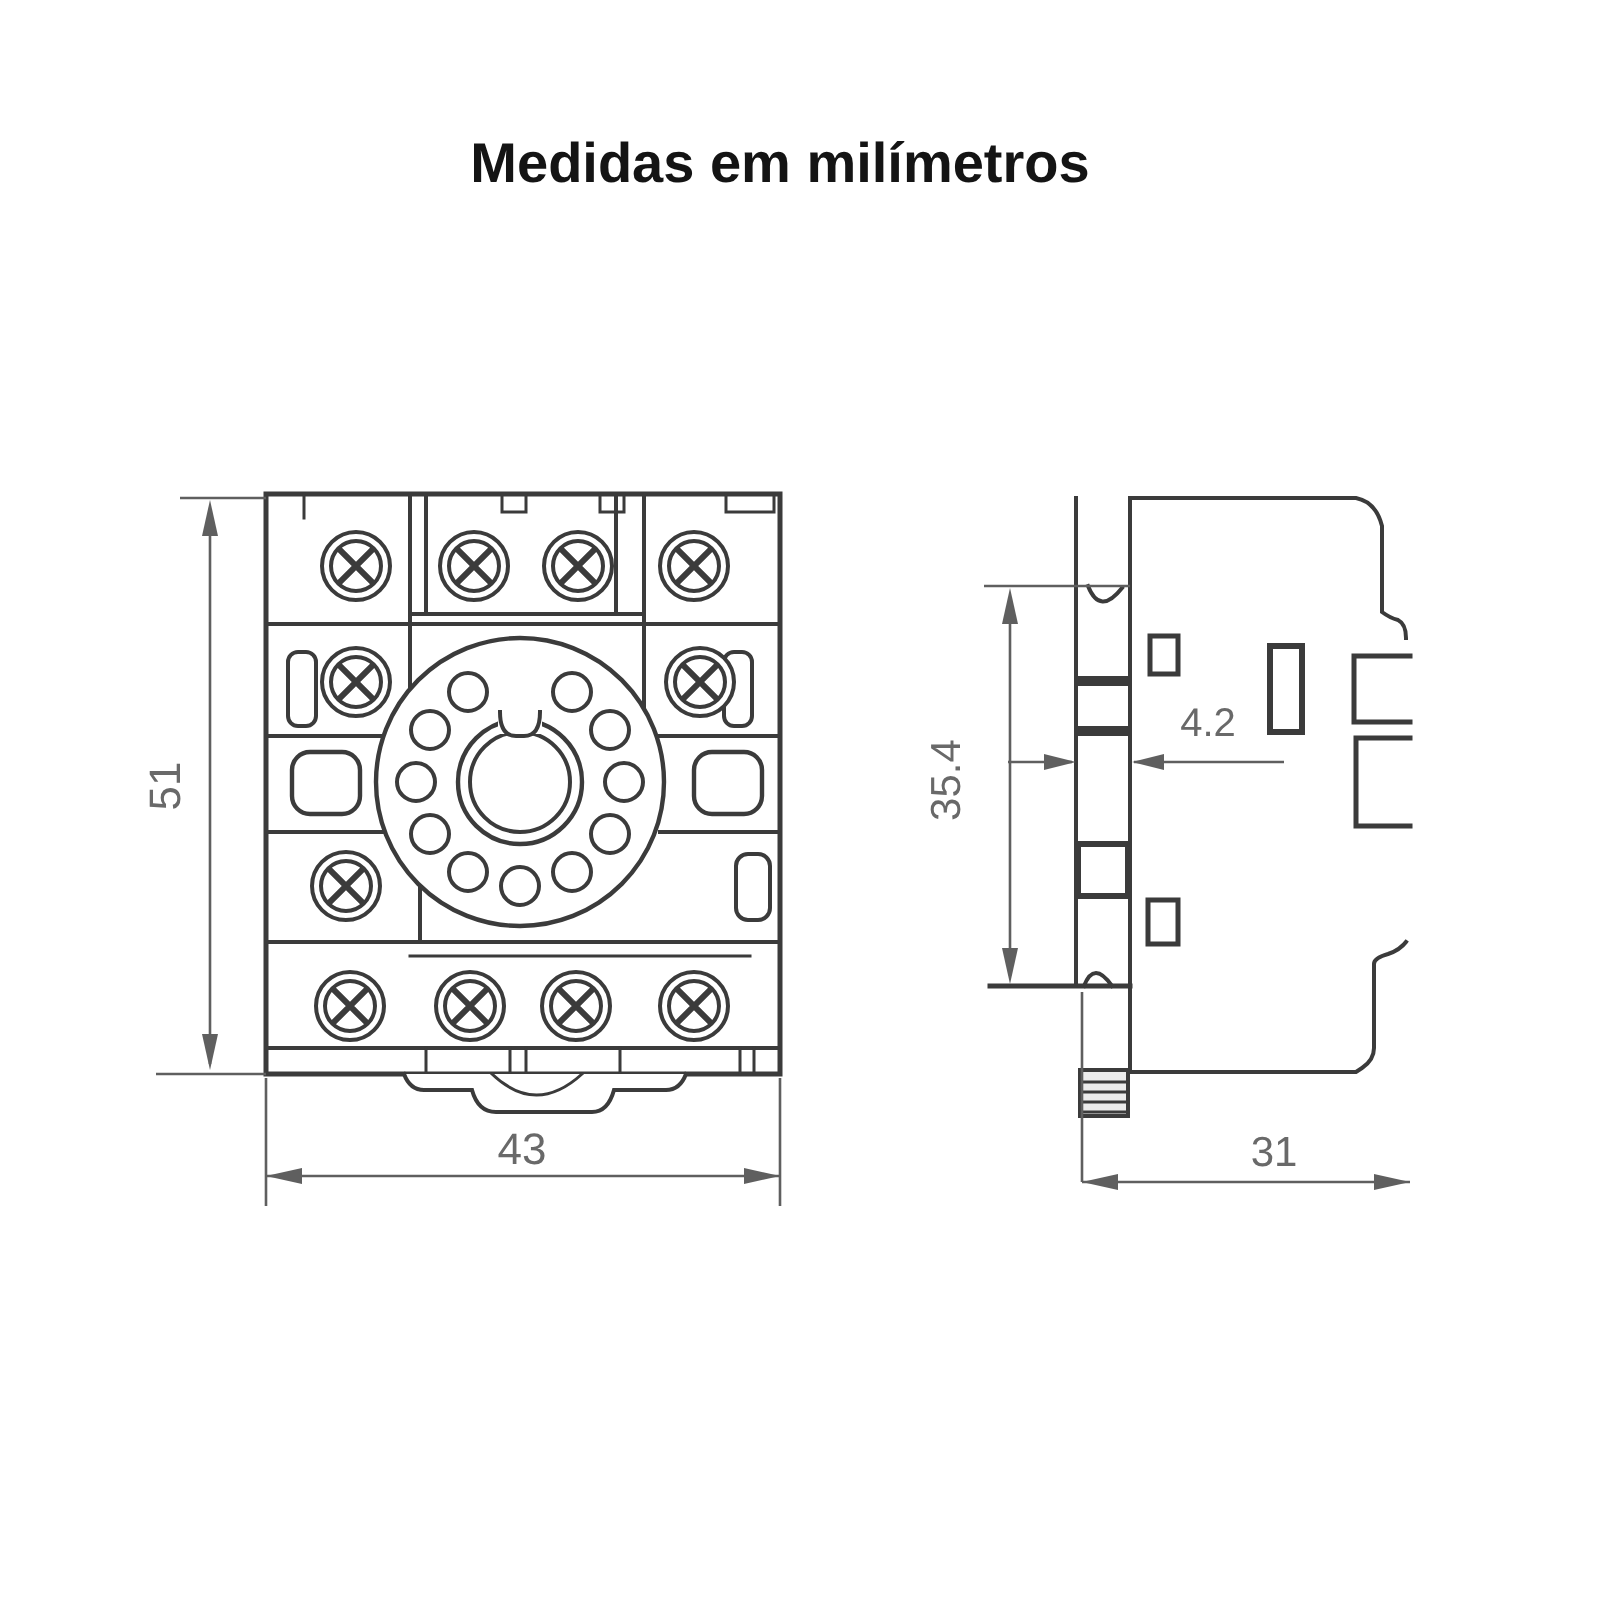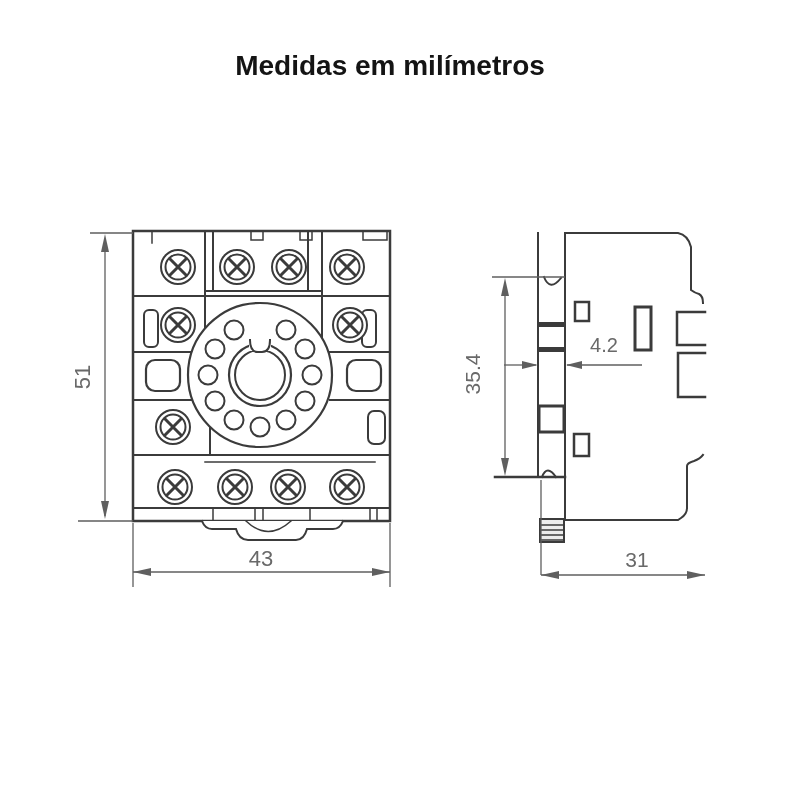--- a/index.html
+++ b/index.html
@@ -4,21 +4,21 @@
 <style>
   :root{
     --line:#3b3b3b;
     --dimension:#5f5f5f;
     --dimension_text:#696969;
     --title_text:#141414;
     --background:#ffffff;
   }
   html,body{margin:0;padding:0;background:var(--background);}
   .page{position:relative;width:800px;height:608px;background:var(--background);overflow:hidden;
-        font-family:"Liberation Sans",sans-serif;}
+        font-family:"Liberation Sans",sans-serif;margin-top:16px;}
   svg{display:block;}
   .title-text{fill:var(--title_text);font-family:"Liberation Sans",sans-serif;
               font-size:28px;font-weight:bold;}
   .s15{stroke:var(--line);stroke-width:1.5;fill:none;stroke-linecap:square;}
   .s2{stroke:var(--line);stroke-width:2;fill:none;stroke-linecap:square;}
   .s22{stroke:var(--line);stroke-width:2.2;fill:none;}
   .s25{stroke:var(--line);stroke-width:2.5;fill:none;stroke-linecap:square;}
   .s3{stroke:var(--line);stroke-width:3;fill:none;}
   .wf{fill:#ffffff;}
   .nf{fill:none;}

